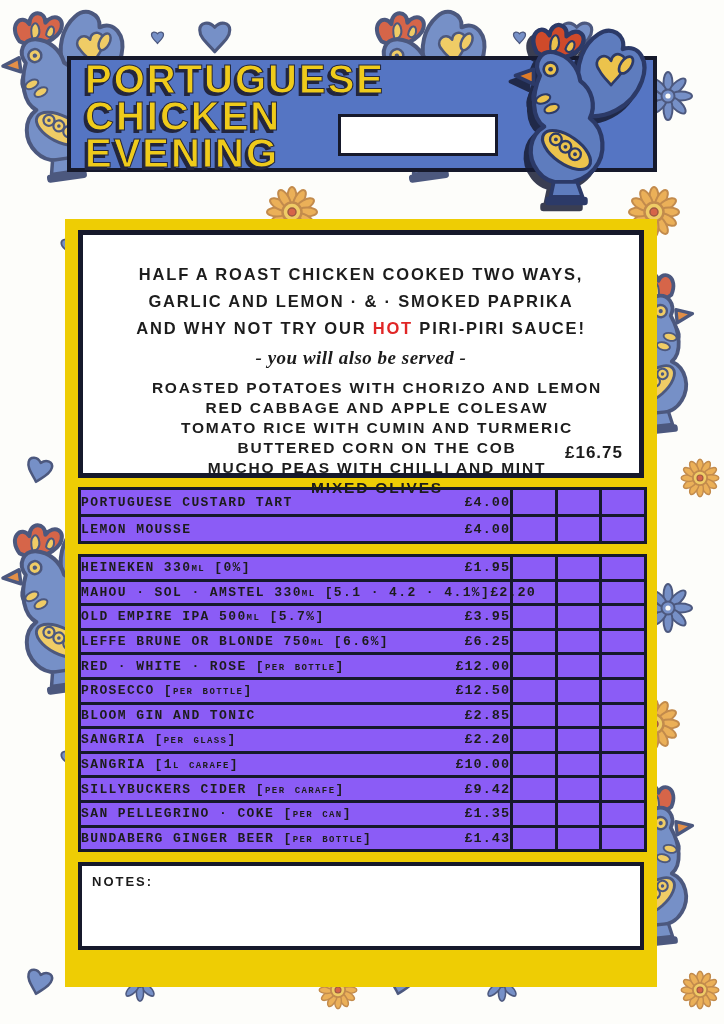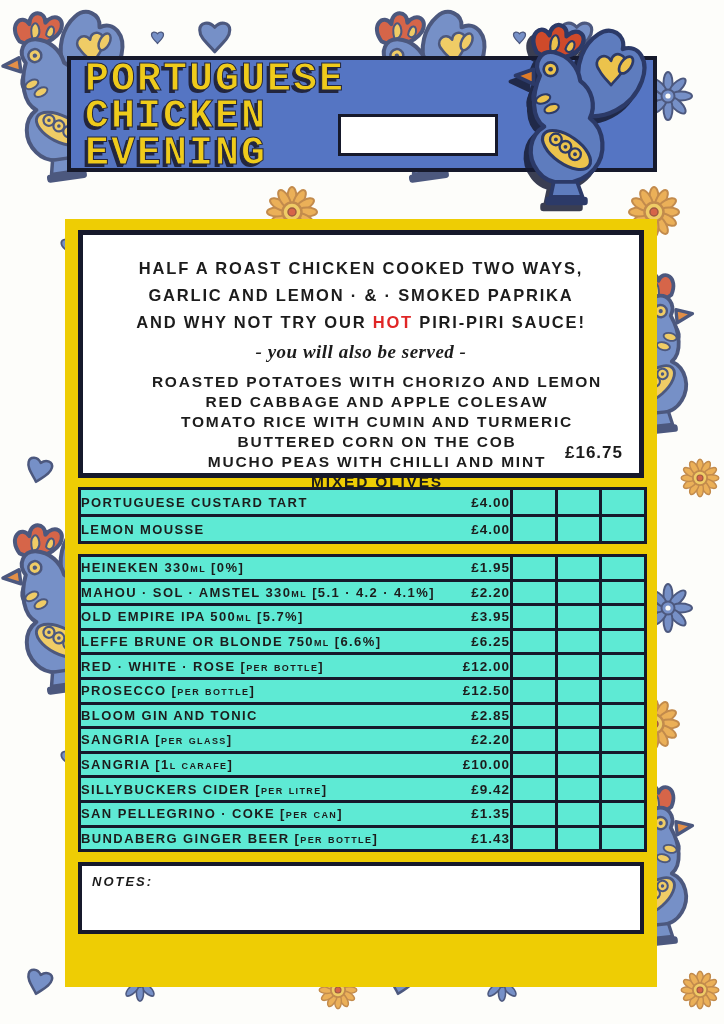--- a/index.html
+++ b/index.html
@@ -15,21 +15,21 @@
     background:#fdfdfa;font-family:"Liberation Sans",sans-serif;color:#1c1c1c;
   }
   #bg{position:absolute;left:0;top:0;z-index:0;}
   
   .header-box{
     position:absolute;left:67px;top:56px;width:590px;height:116px;box-sizing:border-box;
     background:var(--header-blue);border:4px solid var(--ink);z-index:1;
   }
   .title{
     position:absolute;left:14px;top:1px;
-    font-family:Liberation Mono, monospace;font-weight:bold;font-size:40px;line-height:37px;
+    font-family:Liberation Sans, sans-serif;font-weight:bold;font-size:40px;line-height:37px;
     color:var(--title-yellow);letter-spacing:2px;
     text-shadow:-3px 3px 0 #23263e;
     -webkit-text-stroke:1px #23263e;
     white-space:nowrap;
   }
   .blank-box{
     position:absolute;left:338px;top:114px;width:160px;height:42px;box-sizing:border-box;
     background:#ffffff;border:3px solid var(--ink);z-index:2;
   }
   .header-rooster{
@@ -38,39 +38,39 @@
   }
   
   .panel{
     position:absolute;left:65px;top:219px;width:592px;height:768px;box-sizing:border-box;
     background:var(--panel-yellow);padding:11px 13px;z-index:1;
   }
   .desc-box{
     box-sizing:border-box;width:566px;height:248px;background:#fff;
     border:5px solid var(--ink);position:relative;text-align:center;
   }
-  .desc-main{margin-top:20px;font-size:16.5px;line-height:27px;font-weight:bold;letter-spacing:1.8px;text-align:center;}
+  .desc-main{margin-top:26px;font-size:16.5px;line-height:27px;font-weight:bold;letter-spacing:1.8px;text-align:center;}
   .hot{color:var(--hot-red);}
   .desc-sub{margin:5px 0 9px;font-family:"Liberation Serif",serif;font-style:italic;font-size:19px;letter-spacing:.5px;font-weight:bold;}
   .desc-sides{font-size:15.5px;line-height:20px;font-weight:bold;letter-spacing:1.8px;margin-left:32px;}
   .desc-price{position:absolute;right:16px;bottom:10px;font-size:17px;font-weight:bold;letter-spacing:1px;}
   
   table.menu{border-collapse:collapse;table-layout:fixed;width:566px;margin-top:9px;}
-  table.menu td{border:3px solid var(--ink);background:#5eead4;padding:0;vertical-align:middle;}
+  table.menu td{border:3px solid var(--ink);background:#8b5cf6;padding:0;vertical-align:middle;font-family:Liberation Mono, monospace;}
   td.main{padding:0 12px 0 10px;}
   .rowflex{display:flex;justify-content:space-between;align-items:center;}
   .iname{font-size:13px;font-weight:bold;letter-spacing:1.4px;font-variant:small-caps;white-space:nowrap;}
   .iprice{font-size:13.5px;font-weight:bold;letter-spacing:1px;white-space:nowrap;}
   table.desserts tr{height:27px;}
   table.drinks{margin-top:10px;}
   table.drinks tr{height:24.6px;}
   
   .notes-box{
-    box-sizing:border-box;margin-top:10px;width:566px;height:72px;background:#fff;
-    border:4px solid var(--ink);padding:6px 10px;font-style:italic;
+    box-sizing:border-box;margin-top:10px;width:566px;height:88px;background:#fff;
+    border:4px solid var(--ink);padding:6px 10px;
   }
   .notes-label{font-size:13px;font-weight:bold;letter-spacing:2px;}
 </style>
 </head>
 <body>
 
 <svg id="bg" width="724" height="1024" viewBox="0 0 724 1024" aria-hidden="true">
   <defs>
     <g id="rooster" stroke-linejoin="round" stroke-linecap="round">
       <path d="M82,88 C70,82 72,66 84,60 C80,42 88,22 102,13 C114,5 128,13 125,27 C140,22 150,38 143,57 C134,81 108,96 82,88 Z" fill="#5e7cbe" stroke="#2c3a68" stroke-width="4"></path>
@@ -327,21 +327,21 @@
         <span class="iprice">£10.00</span>
       </div>
           </td>
       <td></td>
           <td></td>
           <td></td>
     </tr>
     <tr>
       <td class="main">
             <div class="rowflex">
-        <span class="iname">SILLYBUCKERS CIDER [per litre]</span>
+        <span class="iname">SILLYBUCKERS CIDER [per carafe]</span>
         <span class="iprice">£9.42</span>
       </div>
           </td>
       <td></td>
           <td></td>
           <td></td>
     </tr>
     <tr>
       <td class="main">
             <div class="rowflex">

